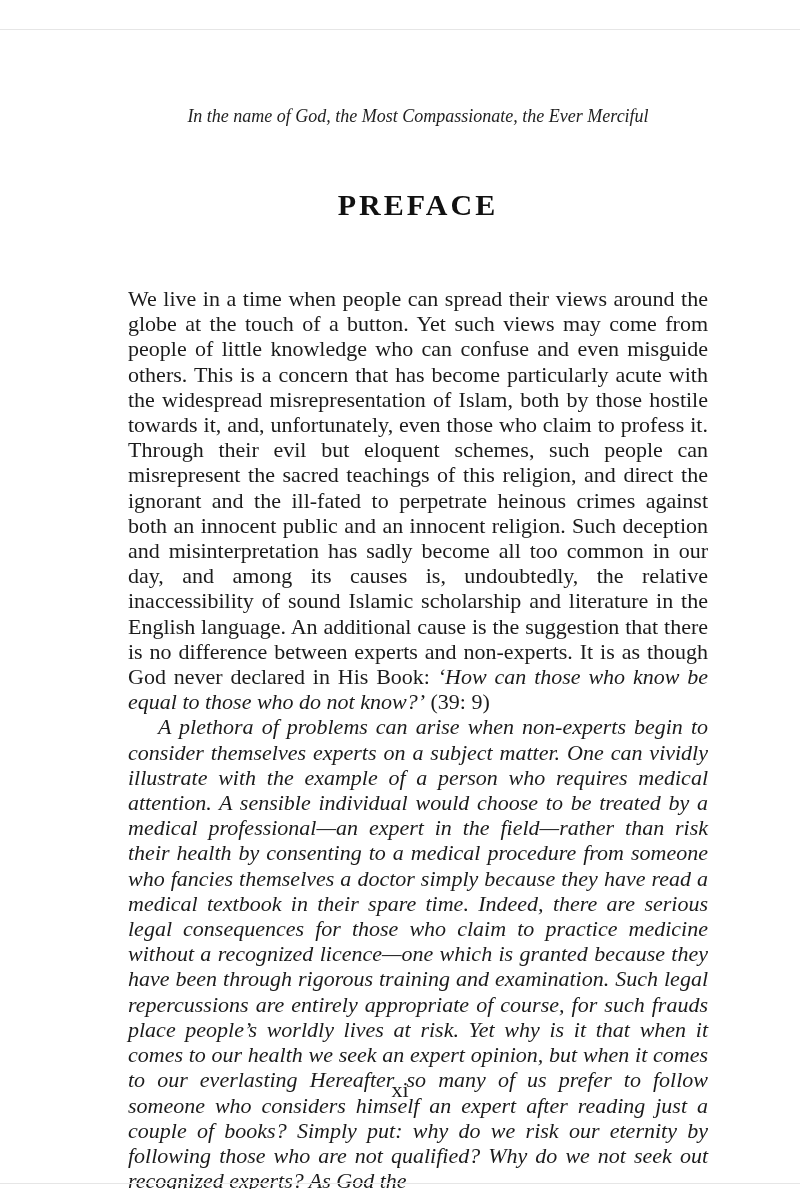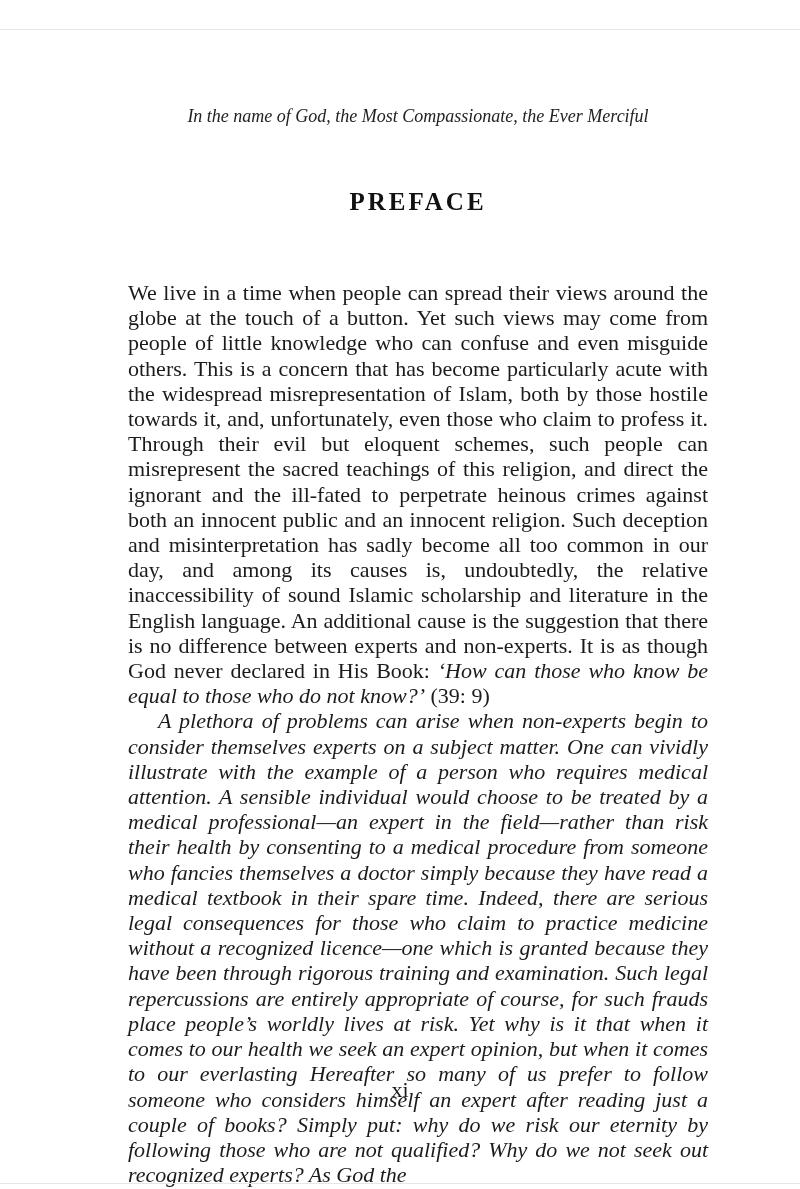--- a/index.html
+++ b/index.html
@@ -47,21 +47,21 @@
     text-align: center;
     font-style: italic;
     font-size: 18px;
     line-height: 24px;
     color: #222222;
   }
   .title {
     margin: 60px 0 0 0;
     text-align: center;
     font-weight: bold;
-    font-size: 25px;
+    font-size: 30px;
     letter-spacing: 3px;
     color: #111111;
   }
   .body-text {
     margin-top: 64px;
     font-size: 22px;
     line-height: 25.2px;
     text-align: justify;
     hyphens: auto;
     -webkit-hyphens: auto;

